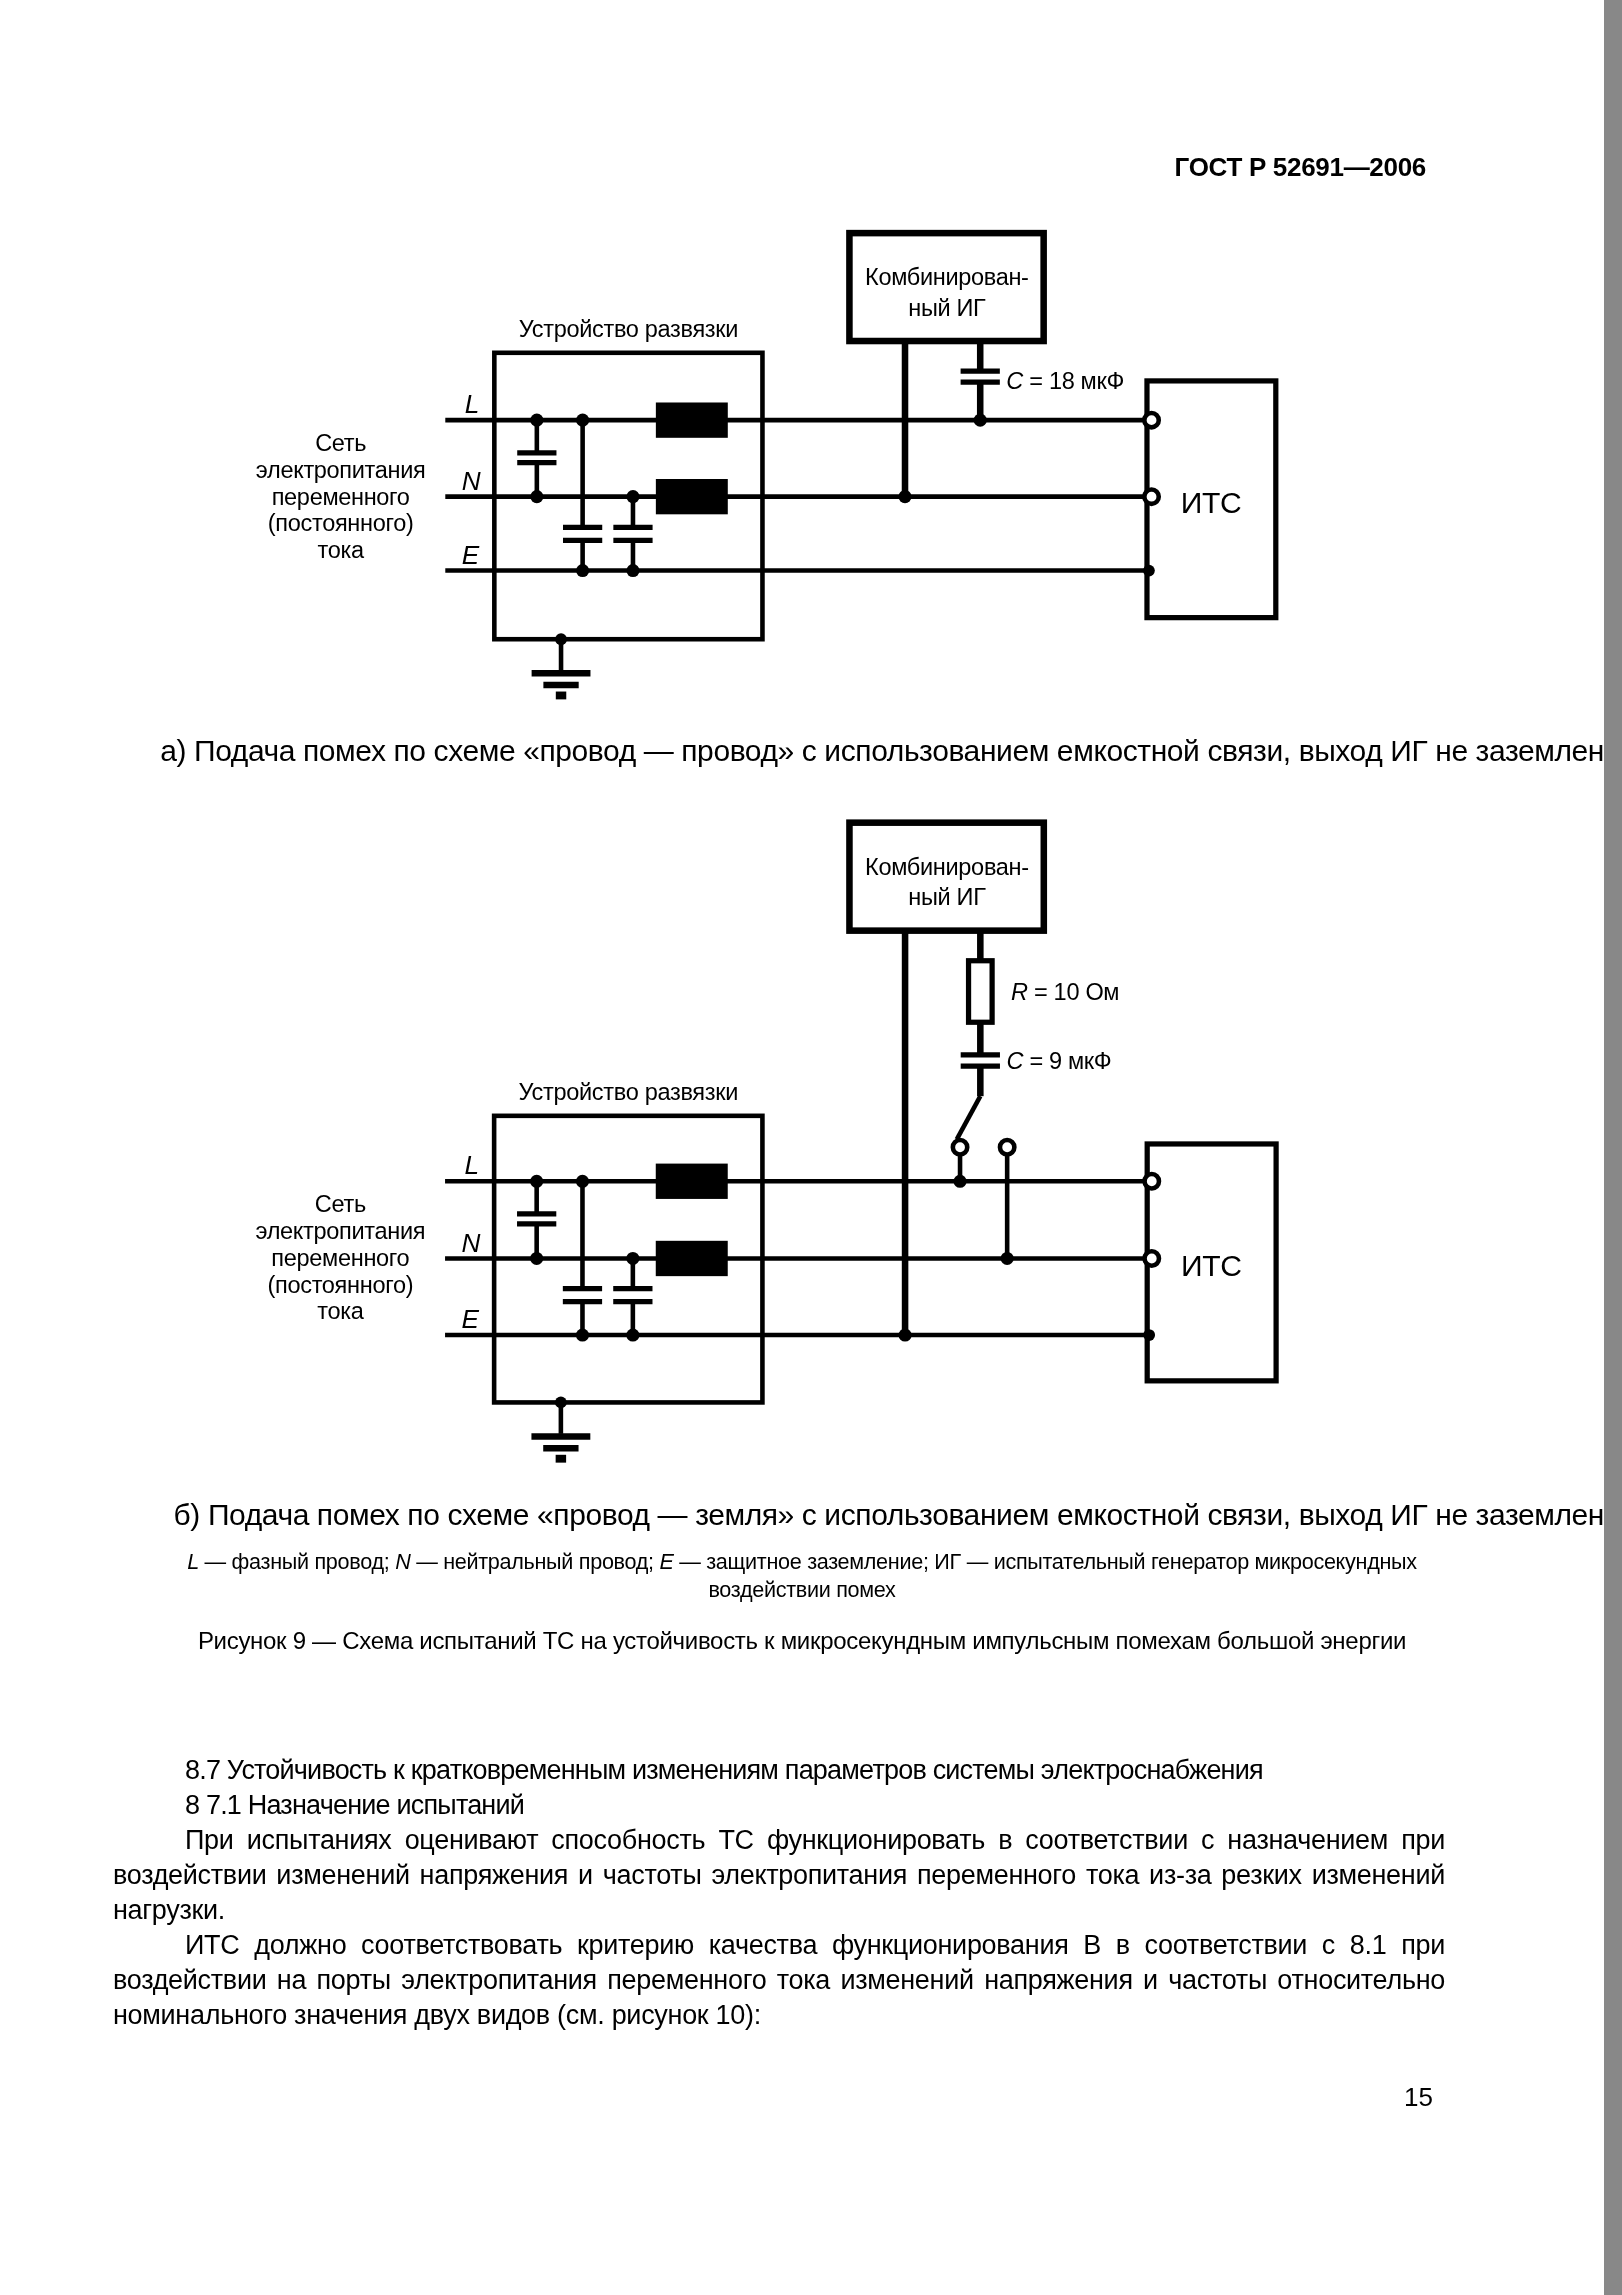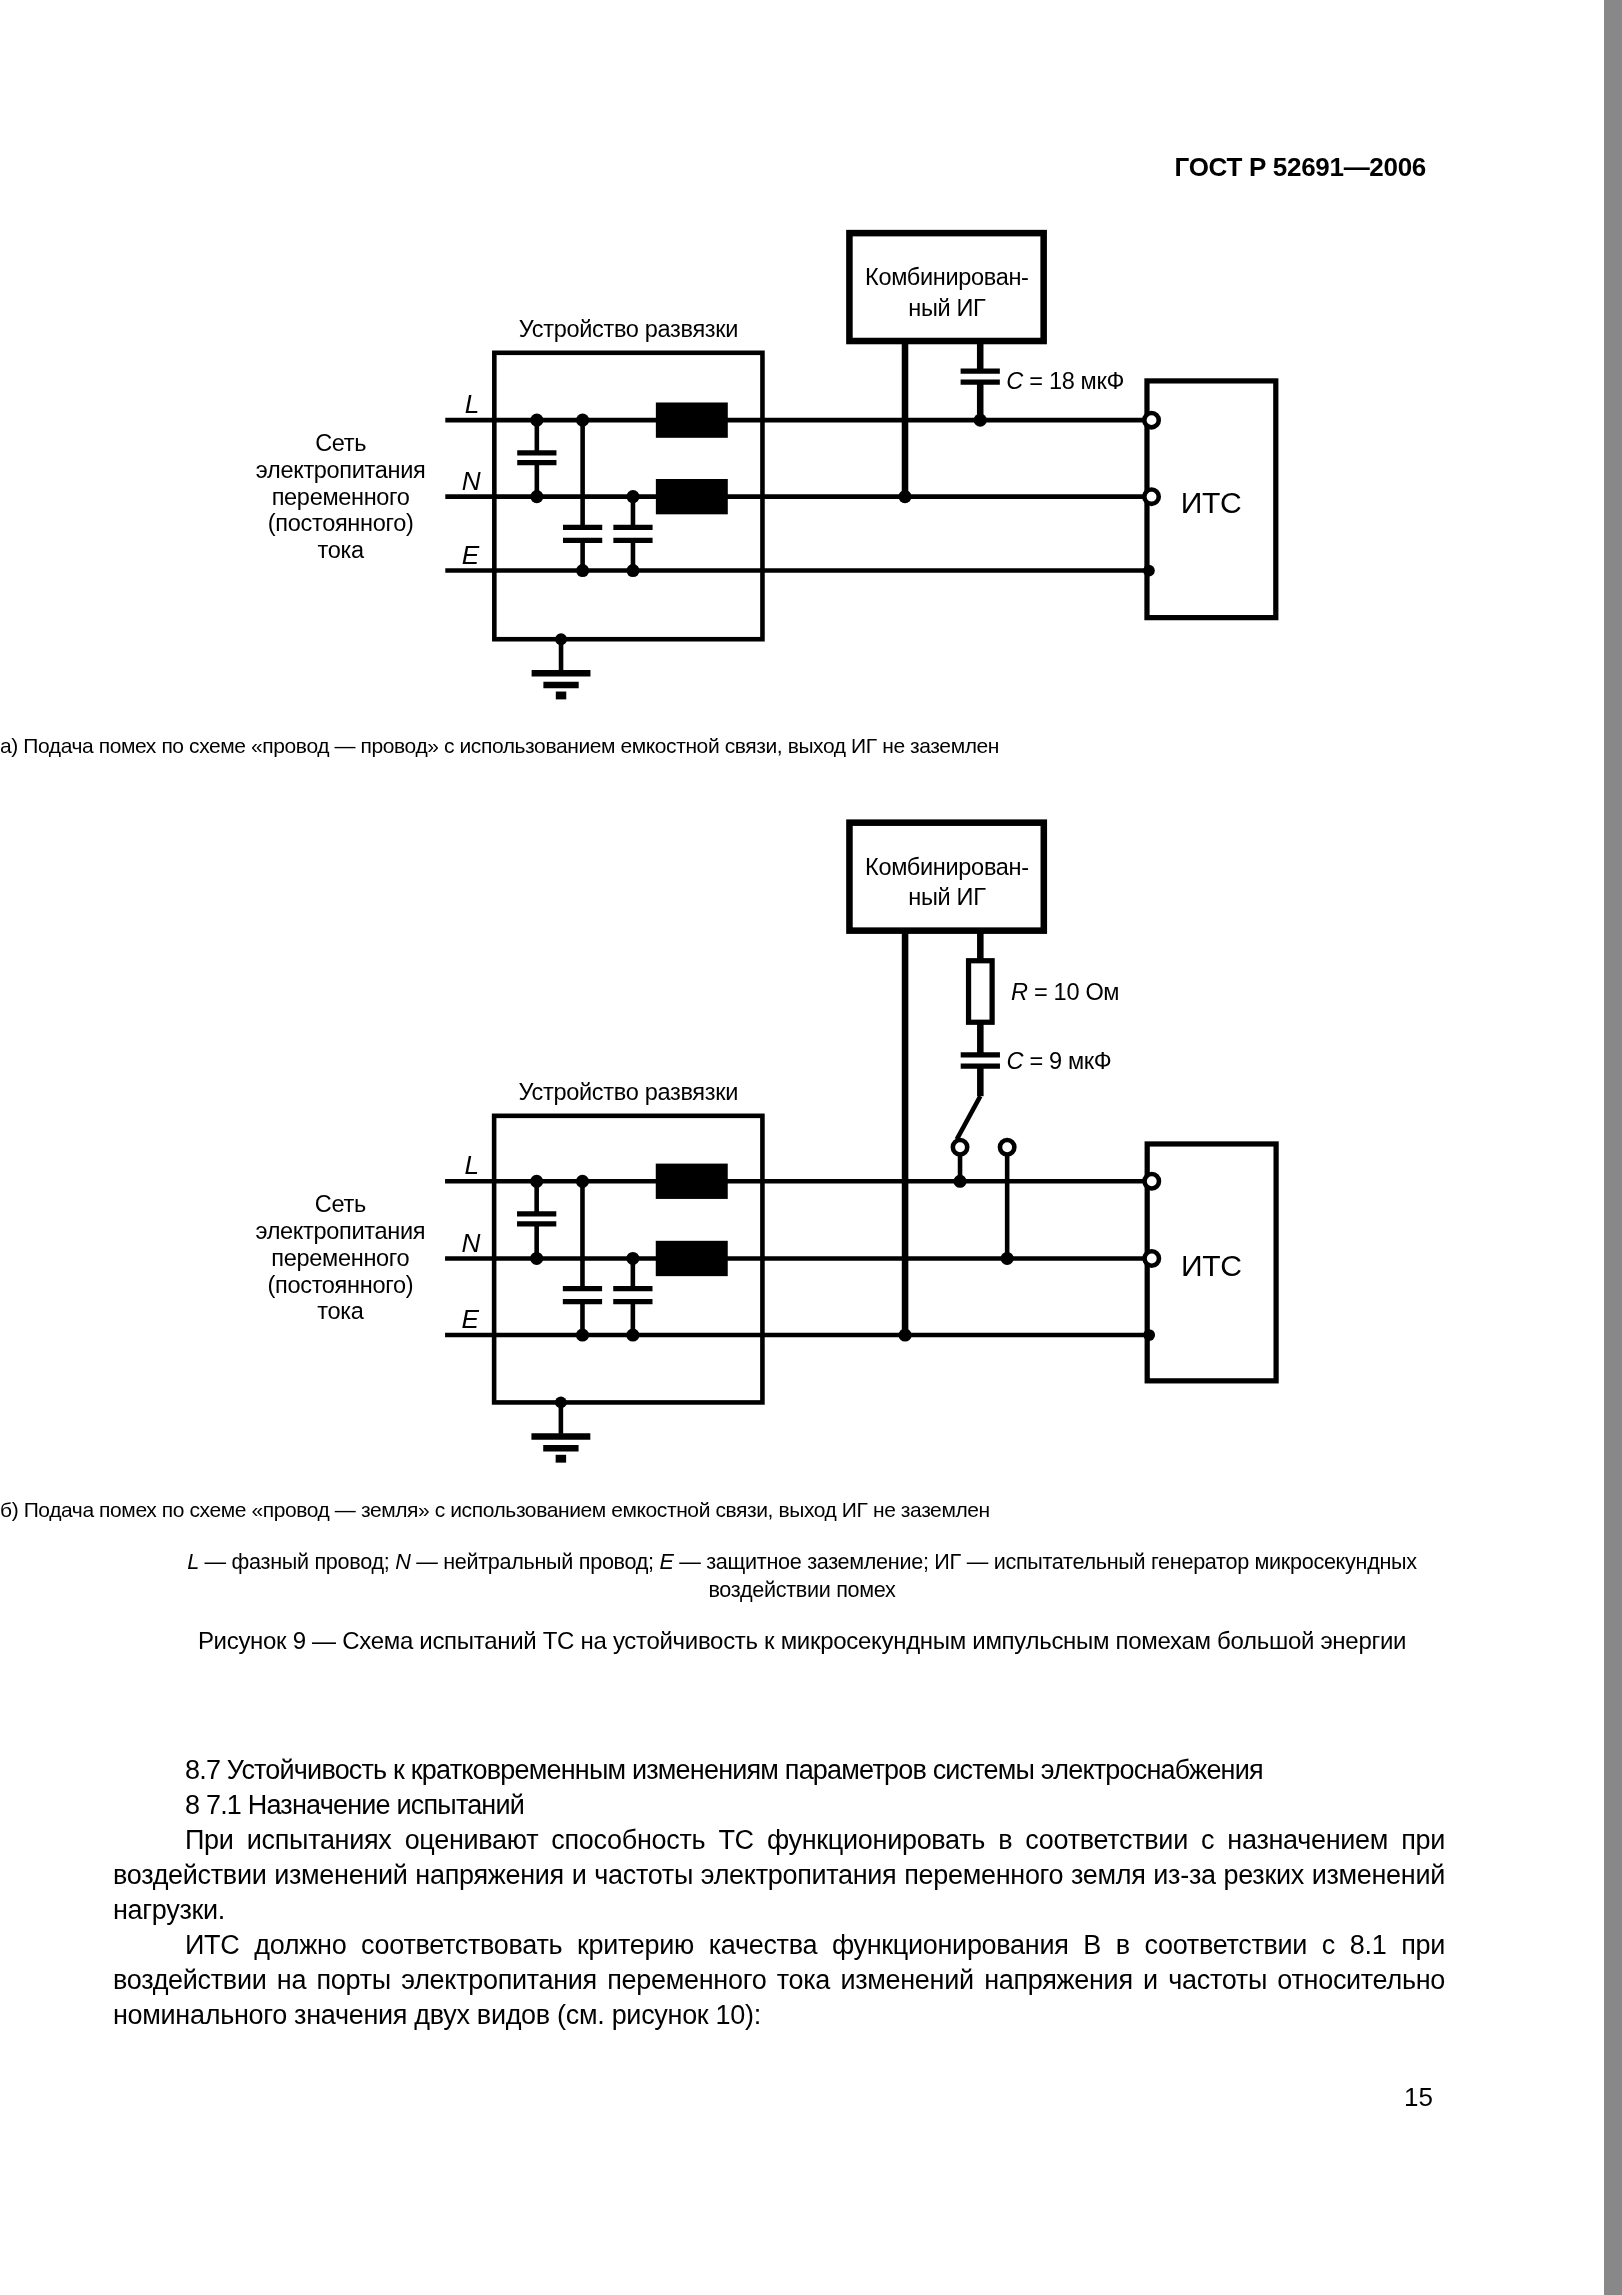--- a/index.html
+++ b/index.html
@@ -10,21 +10,21 @@
   .abs{position:absolute;}
   .hdr{top:152px;right:178px;font-size:26px;font-weight:bold;letter-spacing:-0.3px;}
   .pagenum{top:2082px;right:171px;font-size:26px;}
   svg.diag{position:absolute;left:0;}
   svg text{font-family:"Liberation Sans","DejaVu Sans",sans-serif;fill:#000;}
   .dlabel{font-size:36px;letter-spacing:-0.5px;}
   .dlabel-big{font-size:46px;letter-spacing:-0.5px;}
   .wlabel{font-size:40px;font-style:italic;}
   .vlabel{font-size:36px;letter-spacing:-0.5px;}
   .vlabel .sym{font-style:italic;}
-  .cap{width:100%;text-align:left;font-size:21px;letter-spacing:-0.4px;}
+  .cap{width:100%;text-align:right;font-size:30px;letter-spacing:-0.4px;}
   .cap-a{top:734px;}
   .cap-b{top:1498px;}
   .legend{top:1548px;width:100%;text-align:center;font-size:21.6px;letter-spacing:-0.3px;line-height:27.5px;}
   .legend .it{font-style:italic;}
   .figcap{top:1627px;width:100%;text-align:center;font-size:24px;letter-spacing:-0.3px;}
   .textblock{top:1753px;left:113px;width:1332px;font-size:27px;line-height:35px;letter-spacing:-0.3px;}
   .textblock h3{margin:0;font-size:27px;line-height:35px;font-weight:normal;letter-spacing:-0.8px;text-indent:72px;}
   .textblock p{margin:0;text-indent:72px;text-align:justify;}
   .wire{stroke:#000;stroke-width:7;fill:none;}
   .wire10{stroke:#000;stroke-width:10;fill:none;}
@@ -218,20 +218,20 @@
   <div class="abs legend">
     <div><span class="it">L</span><span> — фазный провод; </span><span class="it">N</span><span> — нейтральный провод; </span><span class="it">E</span><span> — защитное заземление; ИГ — испытательный генератор микросекундных</span></div>
     <div>воздействии помех</div>
   </div>
 
   <div class="abs figcap">Рисунок 9 — Схема испытаний ТС на устойчивость к микросекундным импульсным помехам большой энергии</div>
 
   <div class="abs textblock">
     <h3>8.7  Устойчивость к кратковременным изменениям параметров системы электроснабжения</h3>
     <h3>8 7.1  Назначение испытаний</h3>
-    <p>При испытаниях оценивают способность ТС функционировать в соответствии с назначением при воздействии изменений напряжения и частоты электропитания переменного земля из-за резких изменений нагрузки.</p>
+    <p>При испытаниях оценивают способность ТС функционировать в соответствии с назначением при воздействии изменений напряжения и частоты электропитания переменного тока из-за резких изменений нагрузки.</p>
     <p>ИТС должно соответствовать критерию качества функционирования В в соответствии с 8.1 при воздействии на порты электропитания переменного тока изменений напряжения и частоты относительно номинального значения двух видов (см. рисунок 10):</p>
   </div>
 
   <div class="abs pagenum">15</div>
 
 </div>
 
 
 </body></html>

